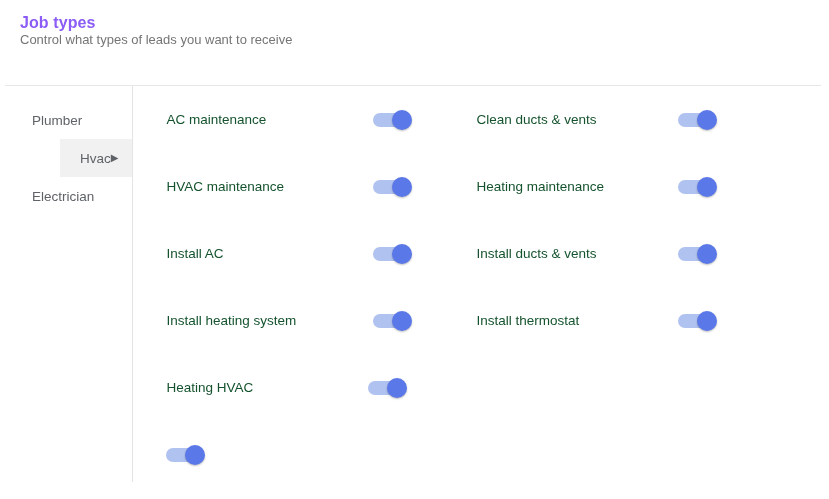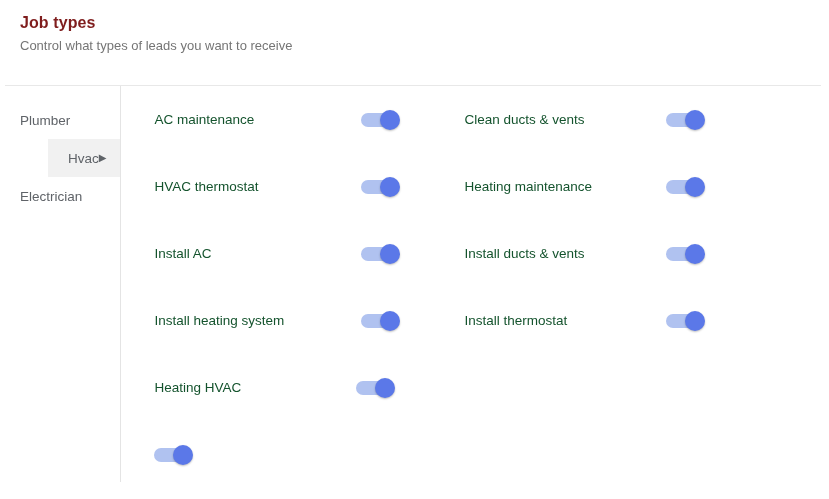--- a/index.html
+++ b/index.html
@@ -13,44 +13,45 @@
     width: 829px;
     height: 499px;
     background: #ffffff;
     overflow: hidden;
   }
   
   .header { position: absolute; left: 20px; top: 14px; }
   .title {
     font-size: 16px;
     font-weight: bold;
-    color: #7f1d1d;
+    color: #8b5cf6;
     letter-spacing: 0.1px;
   }
   .subtitle {
-    margin-top: 6px;
+    margin-top: 0;
     font-size: 13px;
     color: #757575;
   }
   .h-divider {
     position: absolute;
     left: 5px;
     right: 8px;
     top: 85px;
     height: 1px;
     background: #e8e8e8;
   }
   
   .content {
     position: absolute;
     left: 0;
     top: 86px;
     width: 669px;
     height: 413px;
     display: flex;
+    padding-left: 12px;
   }
   .sidebar {
     width: 211px;
     height: 396px;
     border-right: 1px solid #e4e4e4;
     padding-top: 15px;
   }
   .sidebar-item {
     height: 38px;
     display: flex;
@@ -158,21 +159,21 @@
           <div class="cell right">
     <span class="cell-label">Clean ducts &amp; vents</span>
     <span class="switch">
       <span class="track"></span>
       <span class="thumb"></span>
     </span>
   </div>
         </div>
         <div class="toggle-row">
           <div class="cell left">
-    <span class="cell-label">HVAC thermostat</span>
+    <span class="cell-label">HVAC maintenance</span>
     <span class="switch">
       <span class="track"></span>
       <span class="thumb"></span>
     </span>
   </div>
           <div class="cell right">
     <span class="cell-label">Heating maintenance</span>
     <span class="switch">
       <span class="track"></span>
       <span class="thumb"></span>

